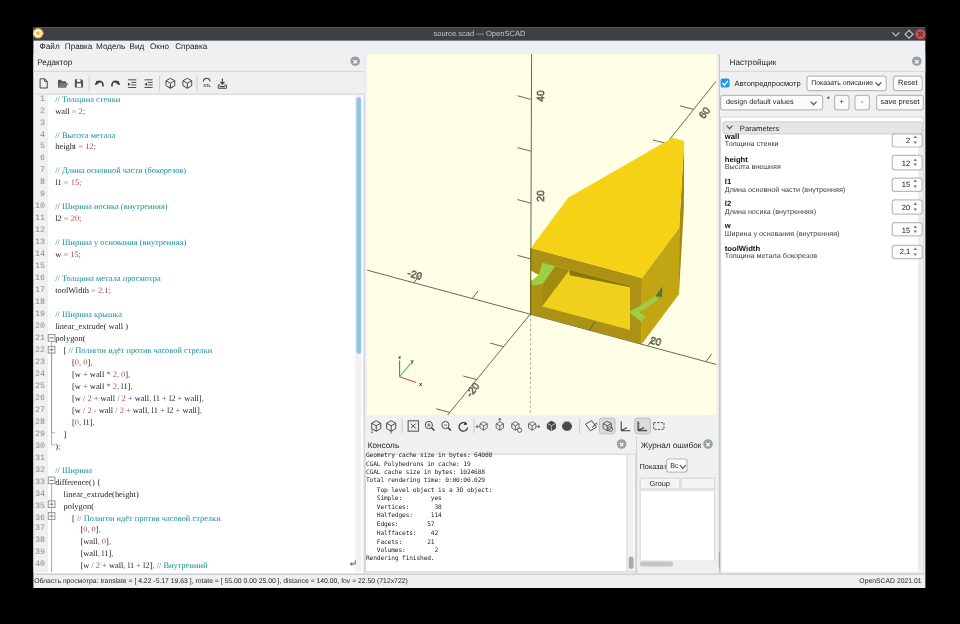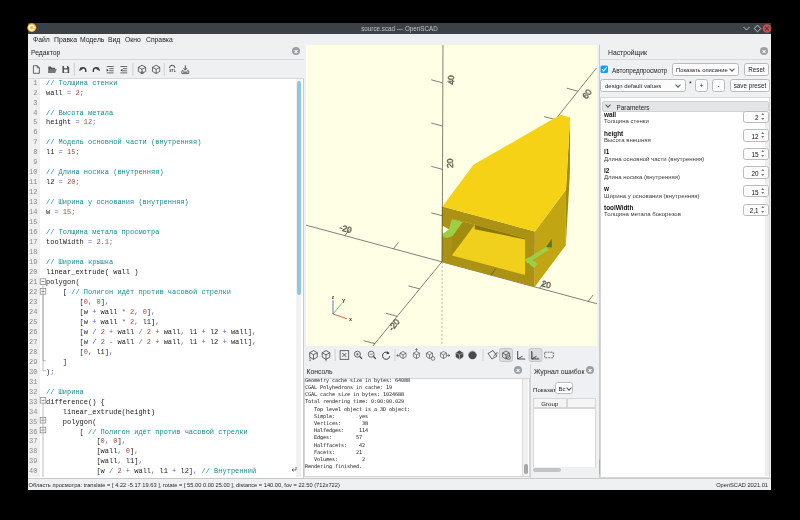--- a/index.html
+++ b/index.html
@@ -10,21 +10,21 @@
 .menu{position:absolute;top:36px;font-size:6.8px;color:#1c1c1c}
 .phead{position:absolute;height:15px;font-size:6.8px;color:#232629;background:#eff0f1}
 .phead span{position:absolute;top:4px;left:3px}
 .closebtn{position:absolute;width:8px;height:8px;border-radius:50%;background:#9aa0a3}
 .closebtn:before{content:"";position:absolute;left:1.9px;top:3.6px;width:4.2px;height:.8px;background:#fff;transform:rotate(45deg)}
 .closebtn:after{content:"";position:absolute;left:1.9px;top:3.6px;width:4.2px;height:.8px;background:#fff;transform:rotate(-45deg)}
 #editor{position:absolute;left:28px;top:45px;width:276px;height:433px;background:#fff;border-right:1px solid #c9cacb}
 #edtools{position:absolute;left:28px;top:60px;width:276px;height:19px;background:#eff0f1;border-bottom:1px solid #d8d9da}
 #gutter{position:absolute;left:28px;top:79px;width:11.5px;height:398px;background:#f0f0f0}
 #lnums{position:absolute;left:28px;top:78.6px;width:9.5px;text-align:right;font-family:"Liberation Mono",monospace;font-size:7px;line-height:9.97px;color:#8a8a8a;white-space:pre}
-#code{position:absolute;left:46px;top:78.6px;font-family:Liberation Mono, monospace;font-size:7px;line-height:9.97px;color:#1a1a1a;white-space:pre}
+#code{position:absolute;left:46px;top:78.6px;font-family:Liberation Serif, serif;font-size:7px;line-height:9.97px;color:#1a1a1a;white-space:pre}
 .cm{color:#178e93}.nu{color:#aa4538}.op{color:#5959d1}
 #edscroll{position:absolute;left:296px;top:79px;width:5px;height:398px;background:#f1f1f1}
 #edscroll div{position:absolute;left:.5px;top:2px;width:4px;height:214px;border-radius:2px;background:#8fc5e8}
 #vp{position:absolute;left:306px;top:45px;width:291px;height:301px;background:#ffffe5}
 #vptools{position:absolute;left:306px;top:346px;width:291px;height:18px;background:#eff0f1}
 #conbody{position:absolute;left:303.5px;top:378px;width:226px;height:98.5px;background:#fff;border:1px solid #d4d5d6}
 #context{position:absolute;left:305px;top:376.7px;font-size:5.2px;letter-spacing:-0.12px;line-height:7.2px;color:#1e1e1e;white-space:pre}
 #conscroll{position:absolute;left:522px;top:379px;width:6px;height:96.5px;background:#f0f0f0;border-left:1px solid #ddd}
 #conscroll div{position:absolute;left:1.3px;top:85px;width:3.4px;height:10px;border-radius:1.7px;background:#a6a8aa}
 #errlog{position:absolute;left:530px;top:364px;width:67px;height:114px;background:#eff0f1;border-left:1px solid #d4d5d6}
@@ -162,24 +162,24 @@
 37
 38
 39
 40</pre>
 <pre id="code"><span class="cm">// Толщина стенки</span>
 wall <span class="op">=</span> <span class="nu">2</span><span class="op">;</span>
 
 <span class="cm">// Высота метала</span>
 height <span class="op">=</span> <span class="nu">12</span><span class="op">;</span>
 
-<span class="cm">// Модель основной части (внутренняя)</span>
+<span class="cm">// Длина основной части (бокорезов)</span>
 l1 <span class="op">=</span> <span class="nu">15</span><span class="op">;</span>
 
-<span class="cm">// Длина носика (внутренняя)</span>
+<span class="cm">// Ширина носика (внутренняя)</span>
 l2 <span class="op">=</span> <span class="nu">20</span><span class="op">;</span>
 
 <span class="cm">// Ширина у основания (внутренняя)</span>
 w <span class="op">=</span> <span class="nu">15</span><span class="op">;</span>
 
 <span class="cm">// Толщина метала просмотра</span>
 toolWidth <span class="op">=</span> <span class="nu">2.1</span><span class="op">;</span>
 
 <span class="cm">// Ширина крышка</span>
 linear_extrude( wall )

